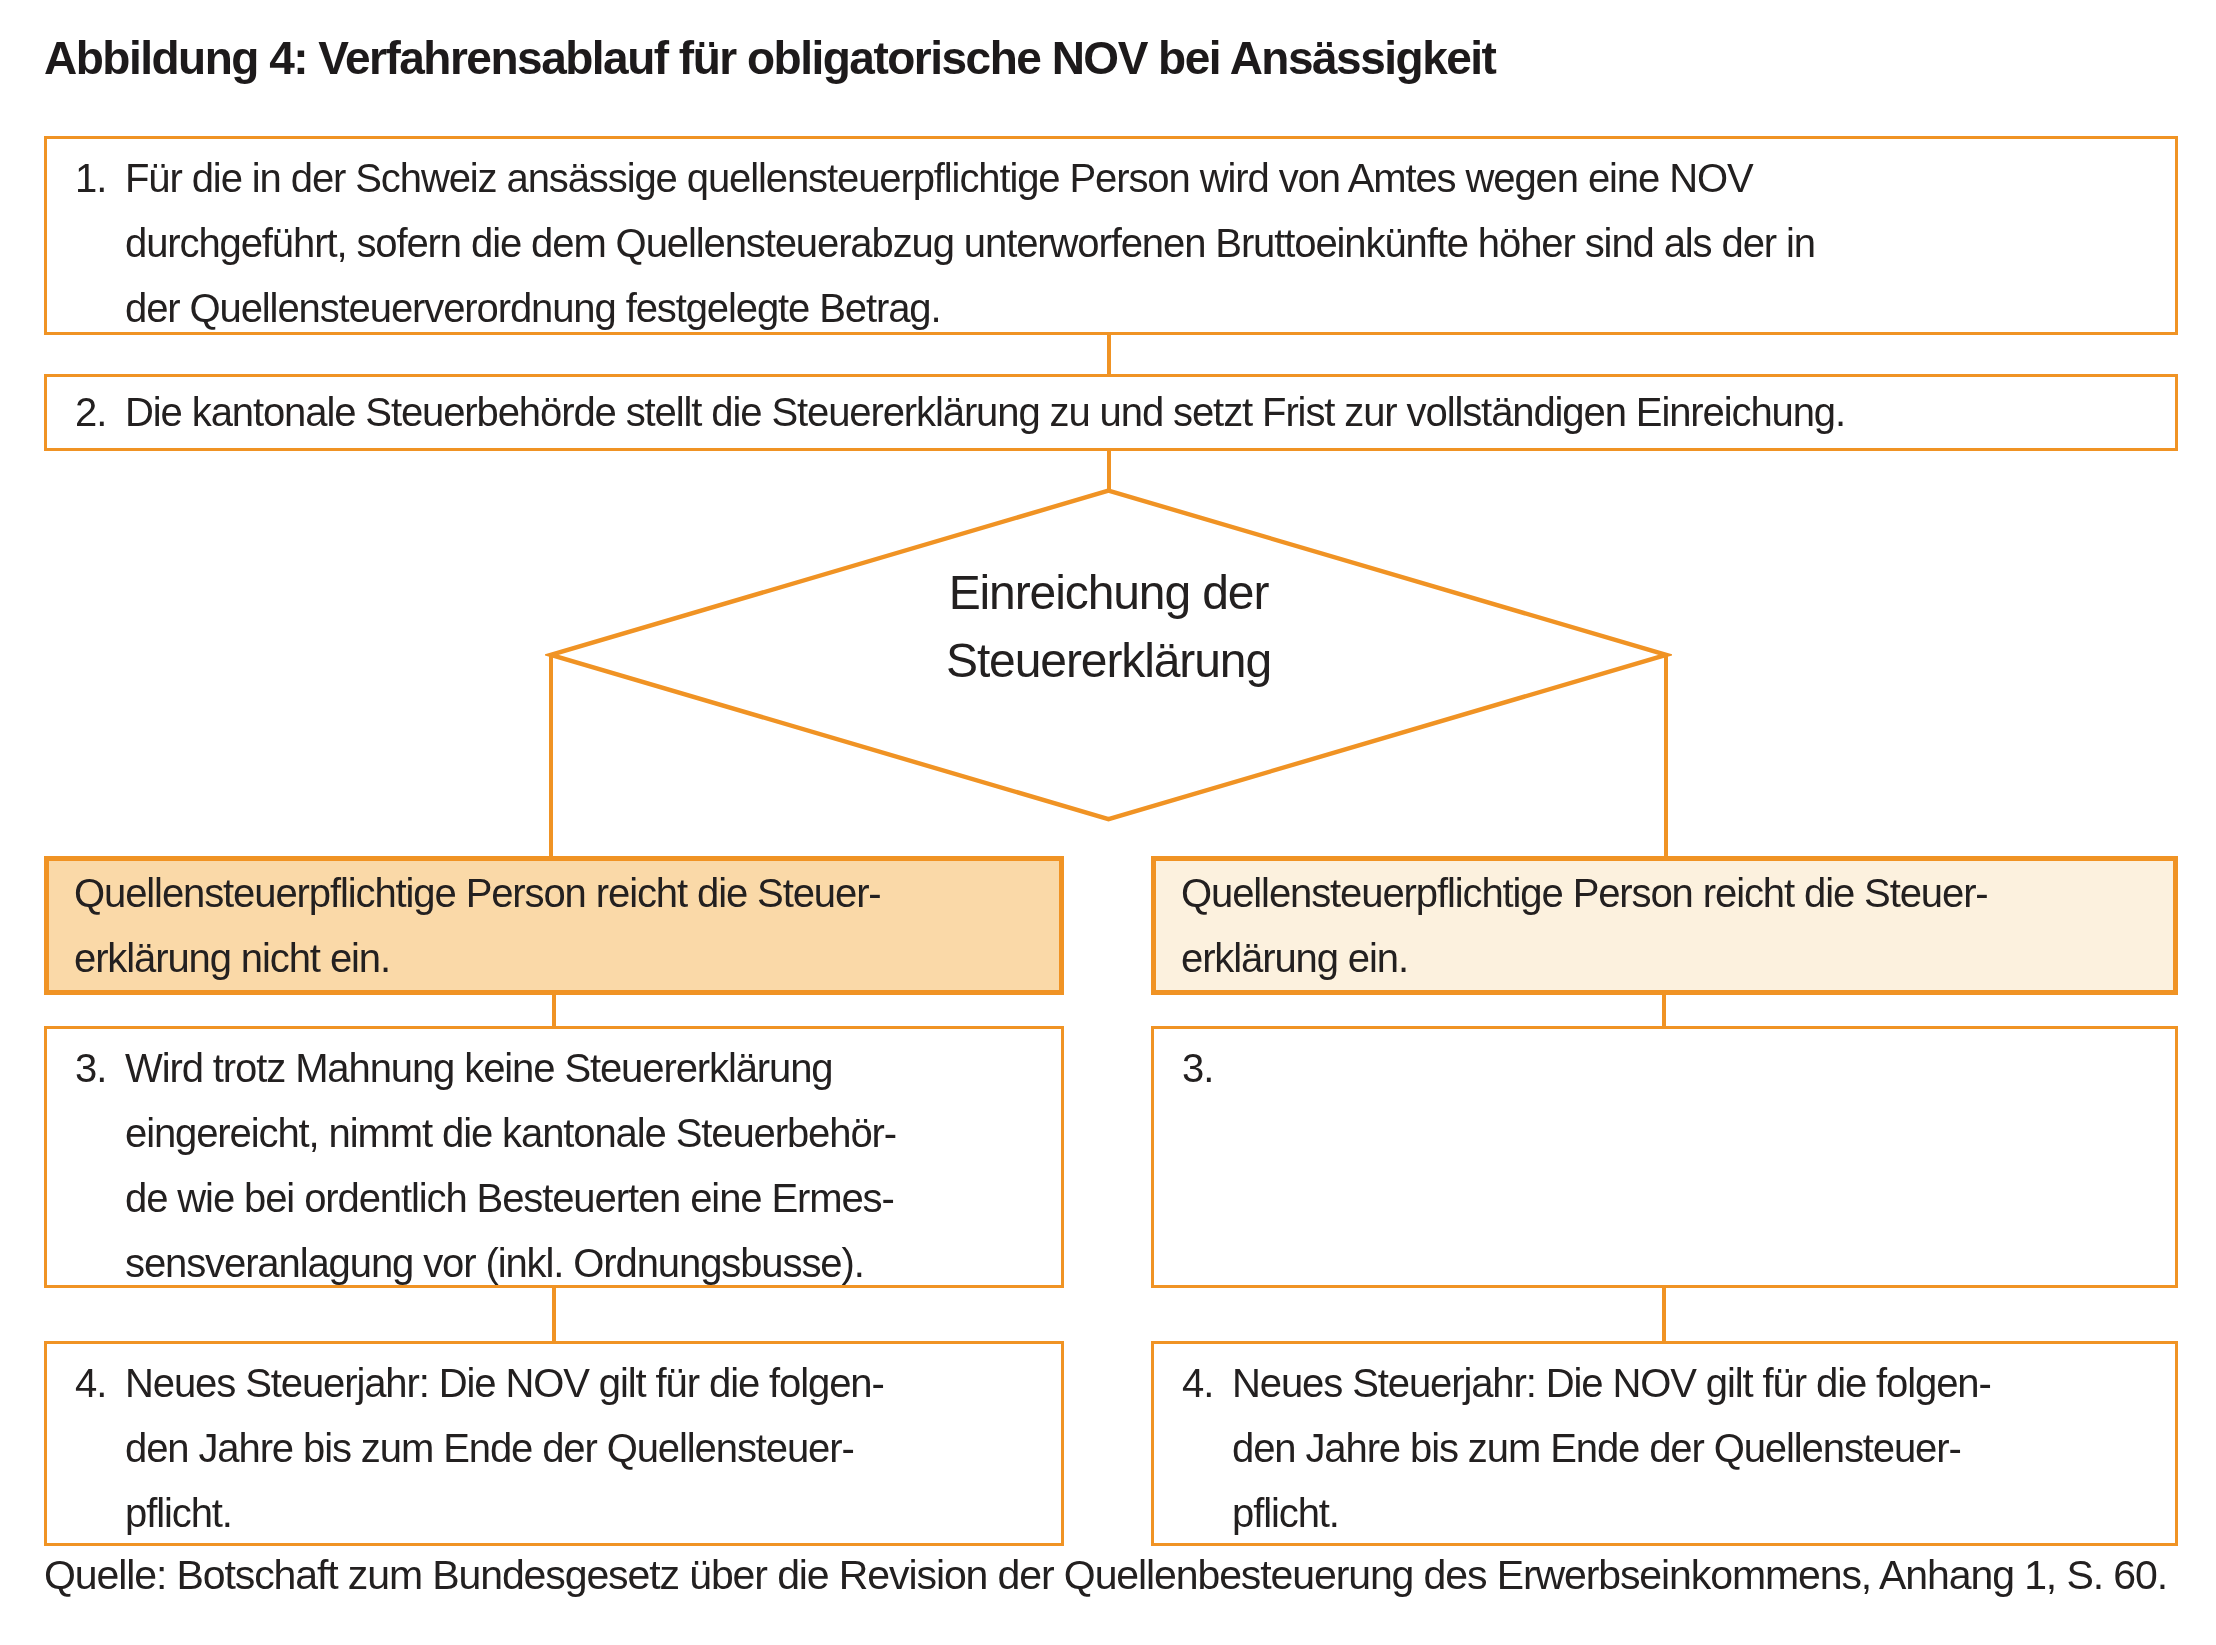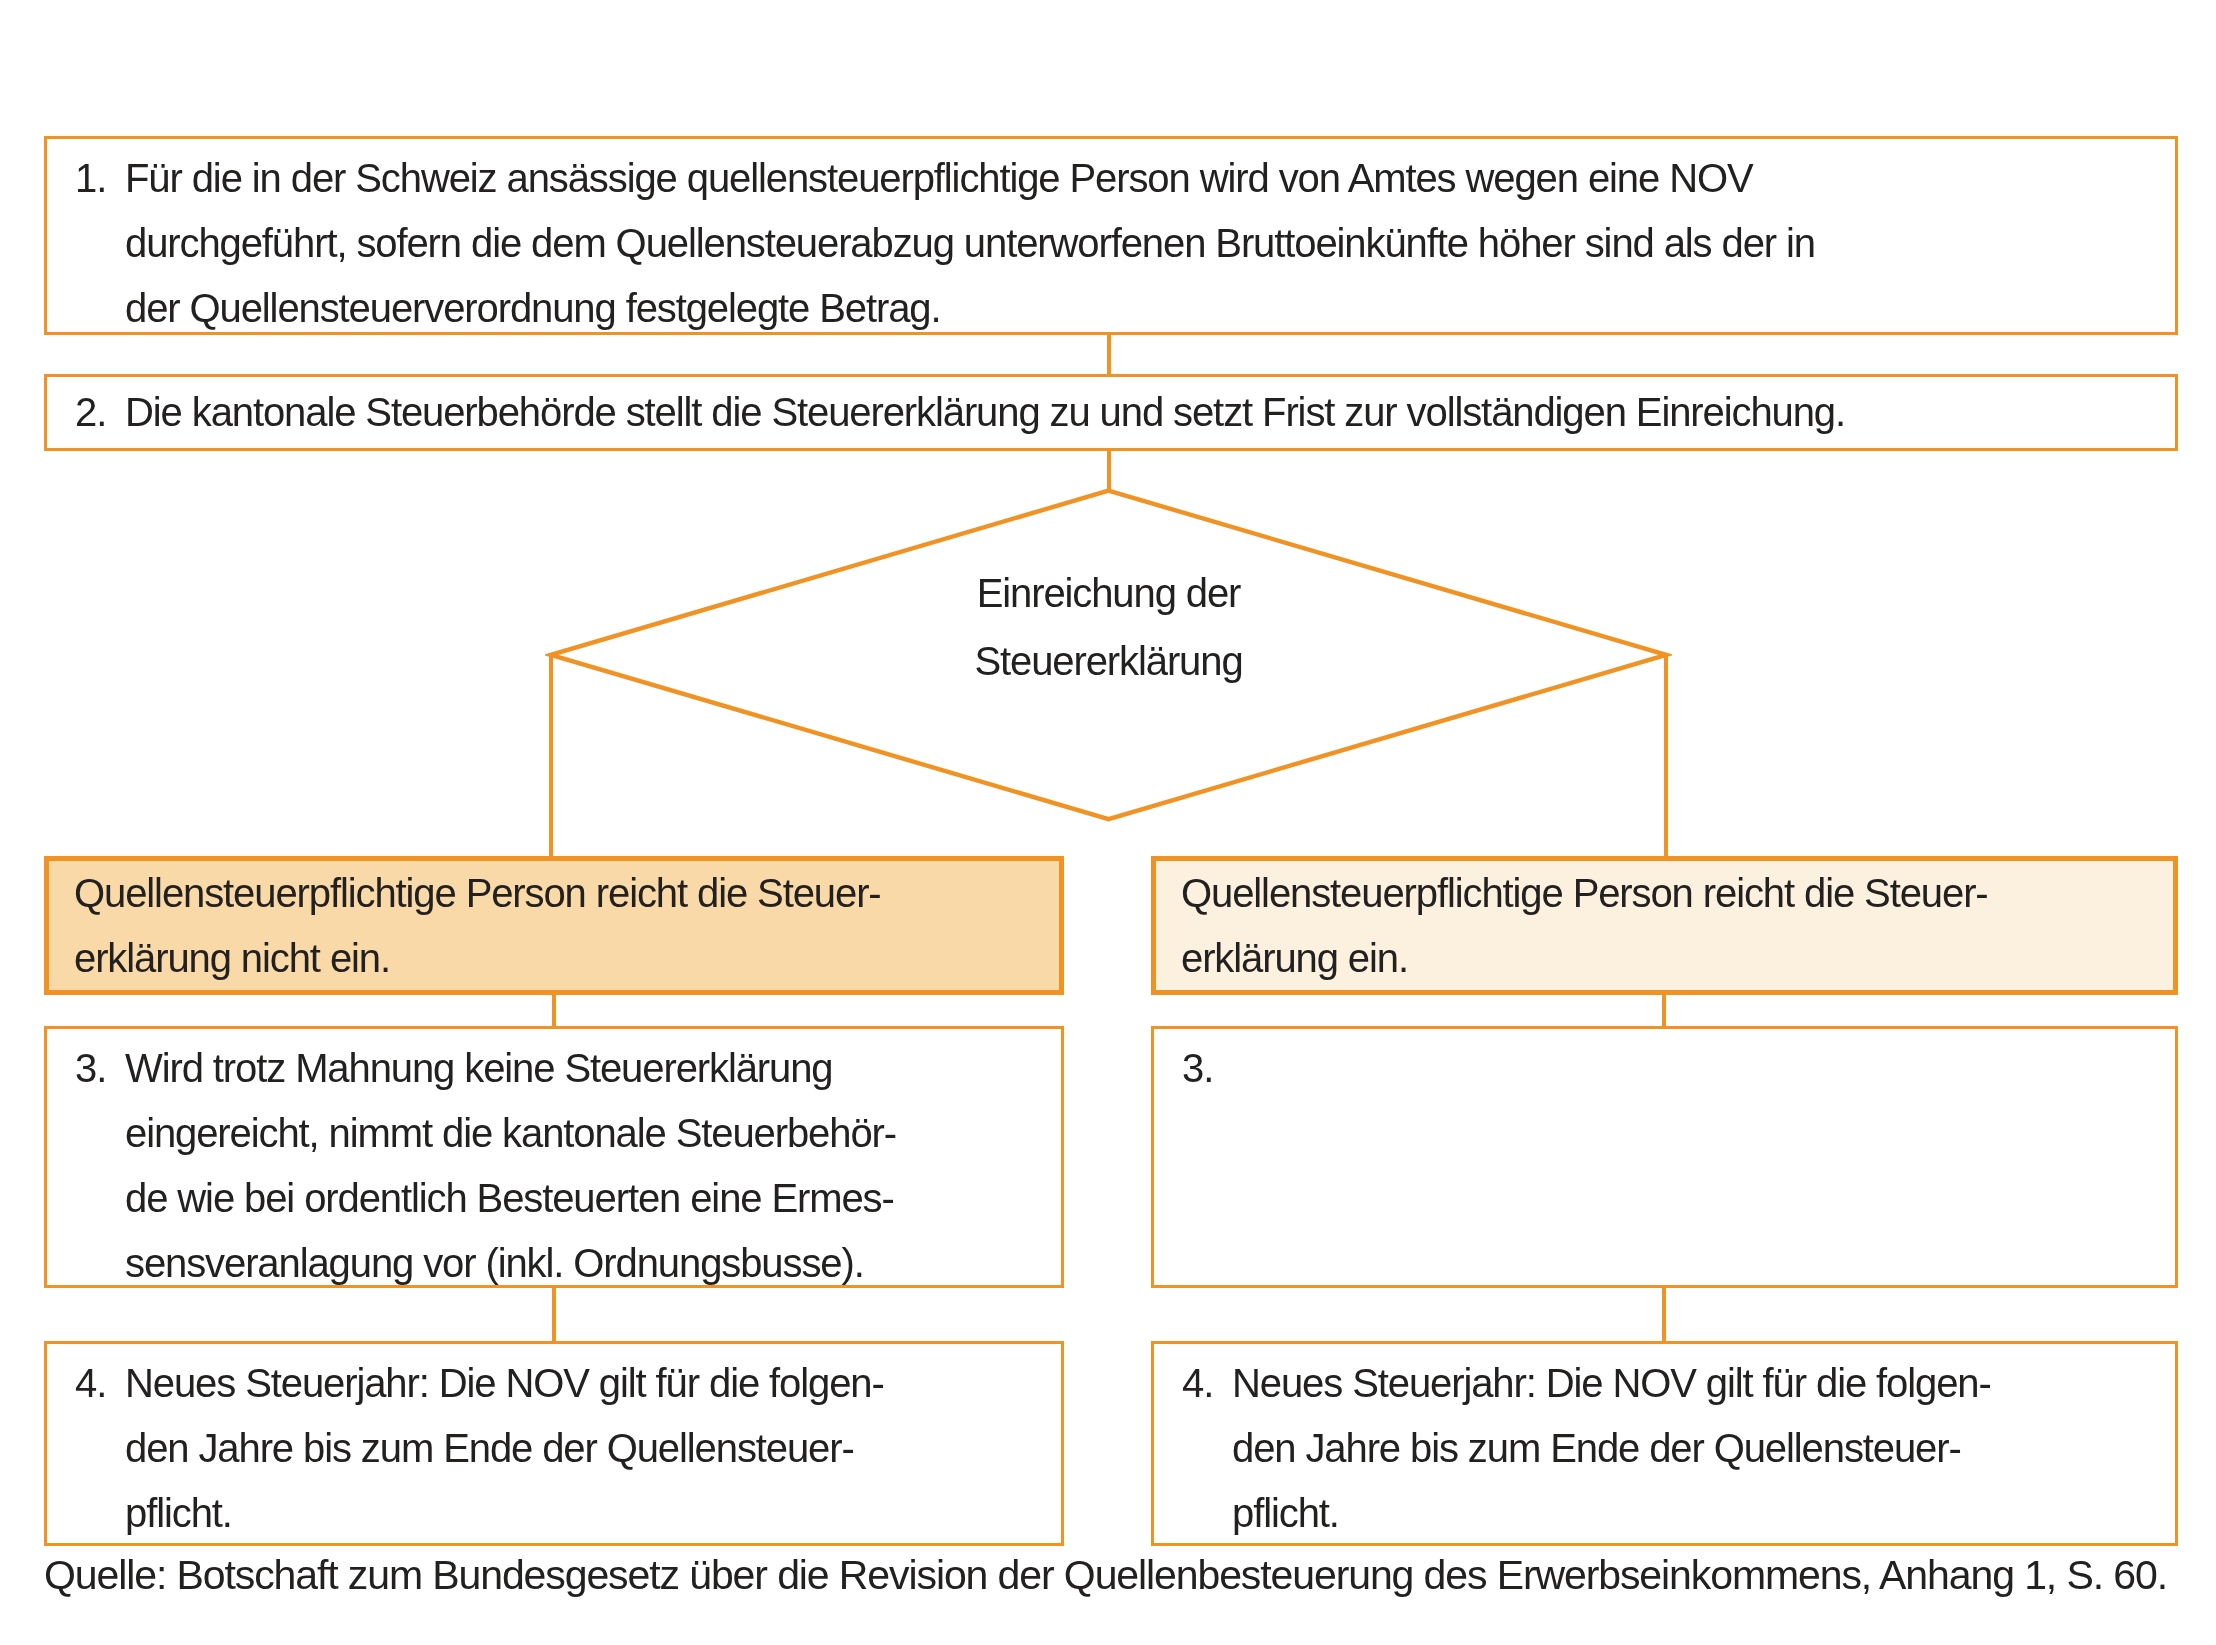--- a/index.html
+++ b/index.html
@@ -26,33 +26,34 @@
   .numrow{display:flex;align-items:flex-start;}
   .num{flex:0 0 50px;font-size:40px;line-height:65px;letter-spacing:-1.1px;}
   .txt{
     font-size:40px;line-height:65px;letter-spacing:-1.1px;
     white-space:pre-line;
   }
   .conn{position:absolute;width:4.4px;background:#F09324;}
   .diamond-svg{position:absolute;left:545px;top:483px;}
   .diamond-label{
     position:absolute;left:545px;top:559px;width:1127px;
-    text-align:center;font-size:40px;line-height:68px;letter-spacing:-1.1px;
+    text-align:center;font-size:48px;line-height:68px;letter-spacing:-1.1px;
     white-space:pre-line;
   }
   .source{
     position:absolute;left:44px;top:1552px;width:2137px;
     font-size:41px;letter-spacing:-1.1px;white-space:nowrap;
   }
 </style>
 </head>
 <body>
 
 <div class="page">
 
+  <div class="title">Abbildung 4: Verfahrensablauf für obligatorische NOV bei Ansässigkeit</div>
 
   <div class="box pad numrow" style="left:44px;top:136px;width:2134px;height:199px;">
     <span class="num">1.</span>
     <span class="txt">Für die in der Schweiz ansässige quellensteuerpflichtige Person wird von Amtes wegen eine NOV
 durchgeführt, sofern die dem Quellensteuerabzug unterworfenen Bruttoeinkünfte höher sind als der in
 der Quellensteuerverordnung festgelegte Betrag.</span>
   </div>
 
   <div class="conn" style="left:1107px;top:334px;height:42px;"></div>
 

